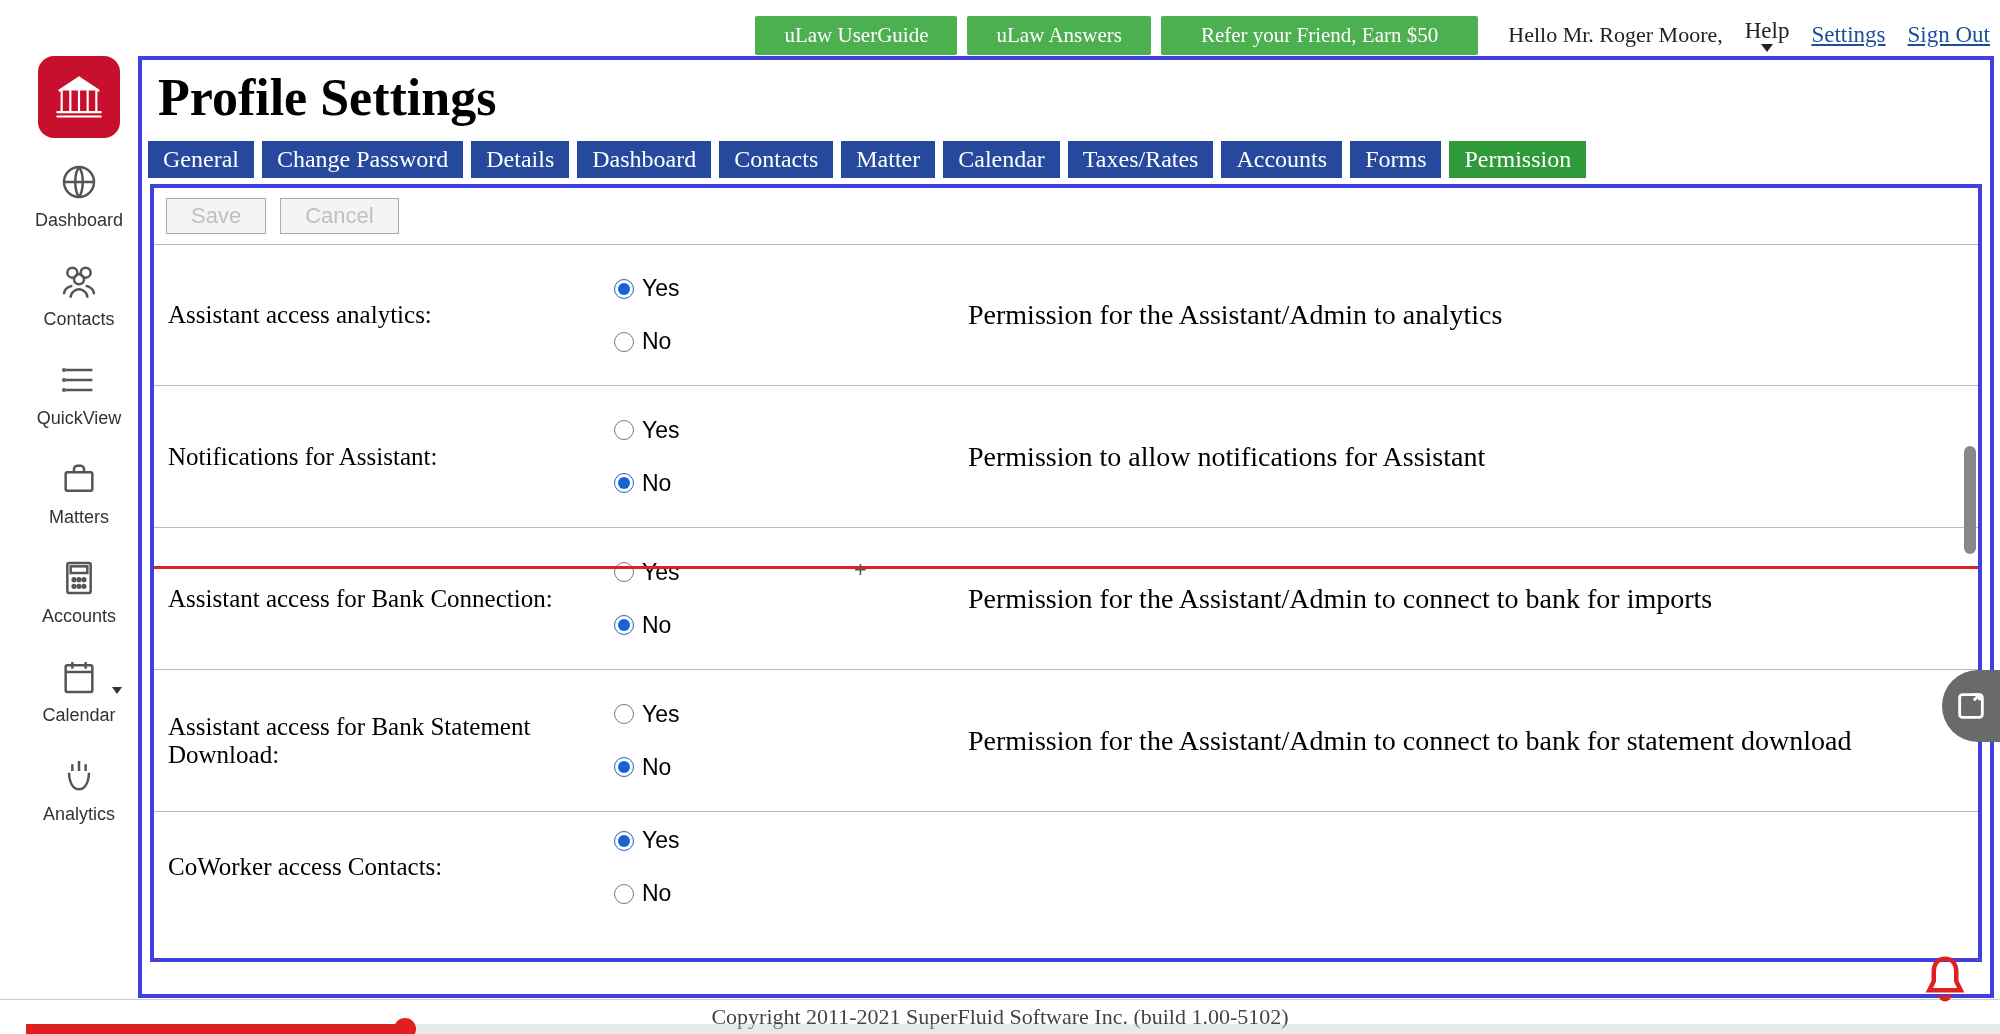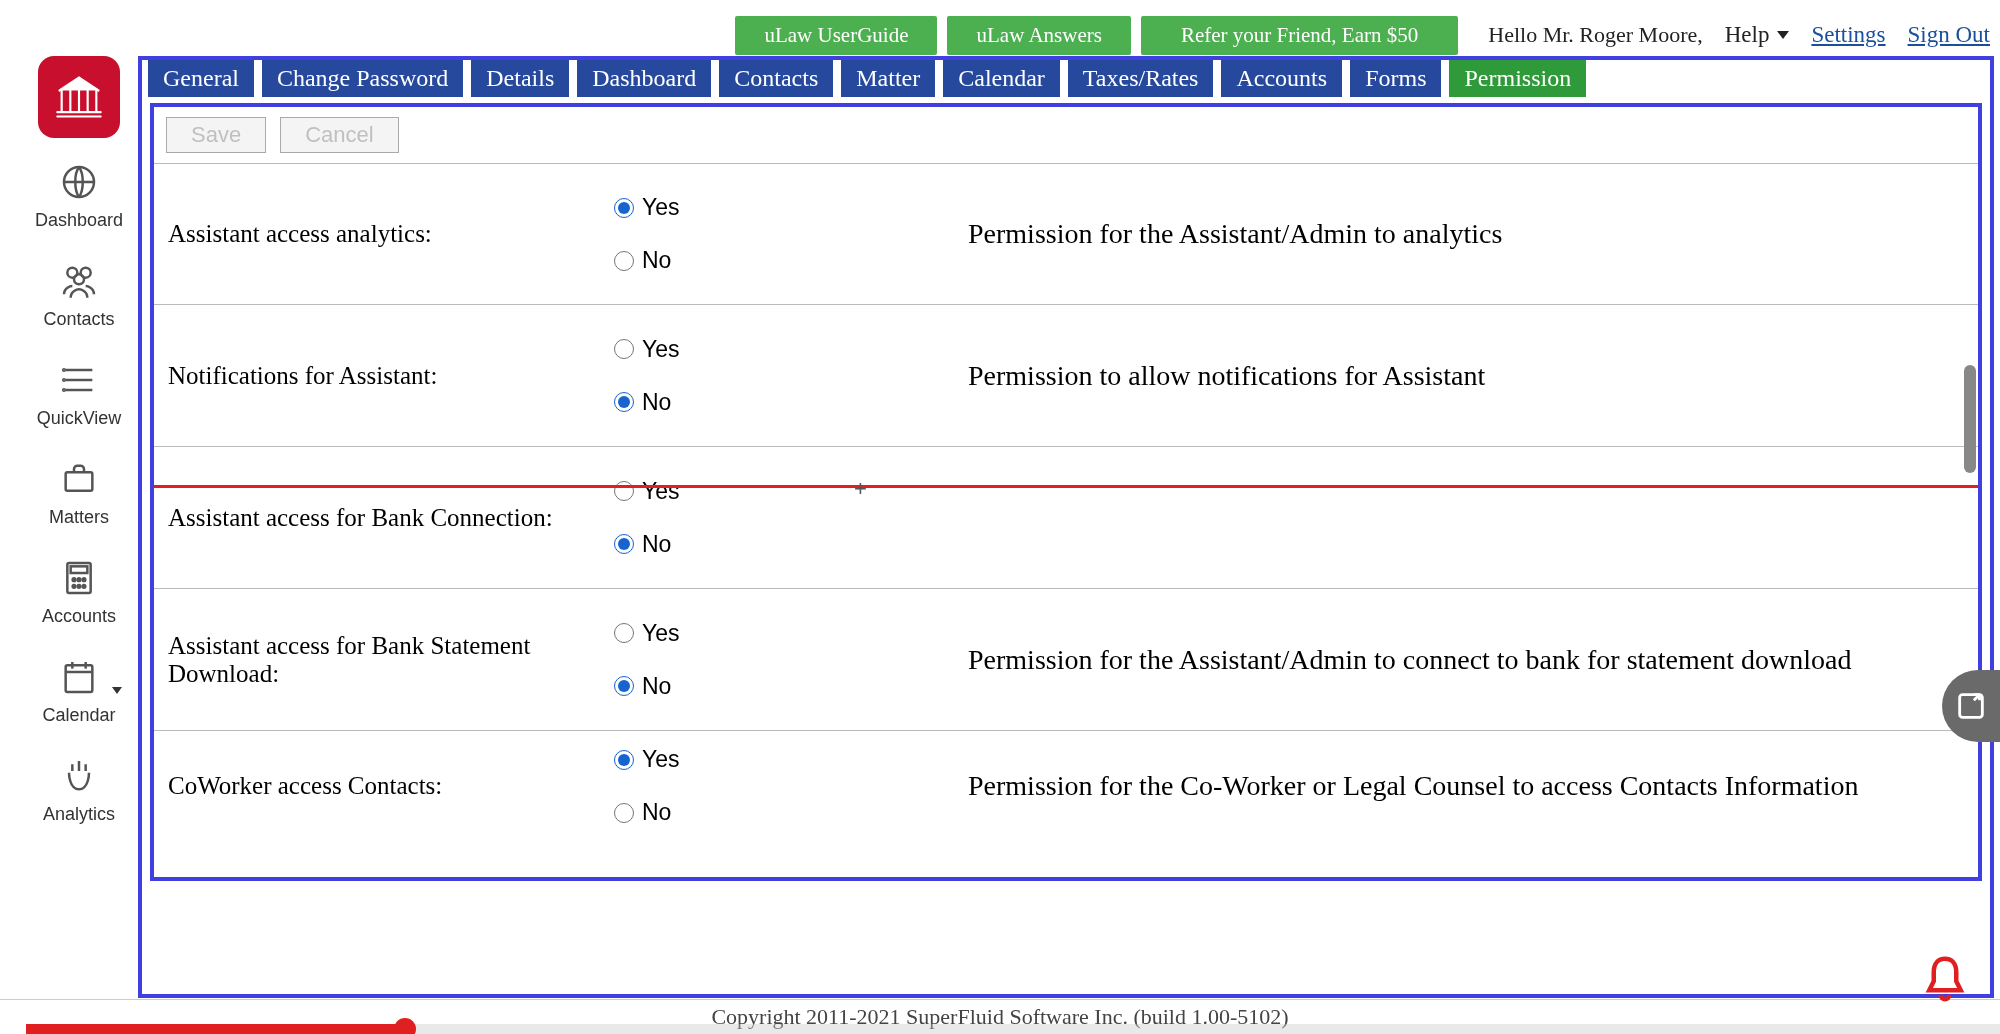--- a/index.html
+++ b/index.html
@@ -43,21 +43,22 @@
   margin-left: 20px;
   margin-right: 6px;
 }
 .help-link {
   font-size: 23px;
   color: #222;
   margin: 0 6px;
   cursor: pointer;
   display: inline-flex;
   align-items: center;
-  gap: 8px;
+  gap: 0;
+  flex-direction: column;
 }
 .caret-down {
   width: 0; height: 0;
   border-left: 6px solid transparent;
   border-right: 6px solid transparent;
   border-top: 8px solid #222;
 }
 .settings-link, .signout-link {
   font-size: 23px;
   color: #1a4f9c;
@@ -422,20 +423,21 @@
       <svg viewBox="0 0 24 24">
           <path d="M12 3 V9 M8 5 V9 M16 5 V9"></path>
           <path d="M6 10 C6 10 6 20 12 20 C18 20 18 10 18 10"></path>
         </svg>
     </div>
     <span class="lbl">Analytics</span>
   </div>
 </div>
 
 <div class="main">
+  <div class="page-title">Profile Settings</div>
 
   <div class="tab-row">
     <button class="tab">General</button>
     <button class="tab">Change Password</button>
     <button class="tab">Details</button>
     <button class="tab">Dashboard</button>
     <button class="tab">Contacts</button>
     <button class="tab">Matter</button>
     <button class="tab">Calendar</button>
     <button class="tab">Taxes/Rates</button>
@@ -487,20 +489,21 @@
         <div class="perm-radios">
           <label class="radio-opt">
               <input type="radio" name="p2" style="">
               <span>Yes</span>
             </label>
           <label class="radio-opt">
               <input type="radio" name="p2" checked="" style="">
               <span>No</span>
             </label>
         </div>
+        <div class="perm-desc">Permission for the Assistant/Admin to connect to bank for imports</div>
       </div>
 
       <div class="perm-row">
         <div class="perm-label">Assistant access for Bank Statement Download:</div>
         <div class="perm-radios">
           <label class="radio-opt">
               <input type="radio" name="p3" style="">
               <span>Yes</span>
             </label>
           <label class="radio-opt">
@@ -516,21 +519,20 @@
         <div class="perm-radios">
           <label class="radio-opt">
               <input type="radio" name="p4" checked="" style="">
               <span>Yes</span>
             </label>
           <label class="radio-opt">
               <input type="radio" name="p4" style="">
               <span>No</span>
             </label>
         </div>
-        <div class="perm-desc">Permission for the Co-Worker or Legal Counsel to access Contacts Information</div>
       </div>
 
     </div>
 
     <div class="red-divider"></div>
     <div class="red-plus">+</div>
 
     <div class="inner-scroll"></div>
   </div>
 </div>

